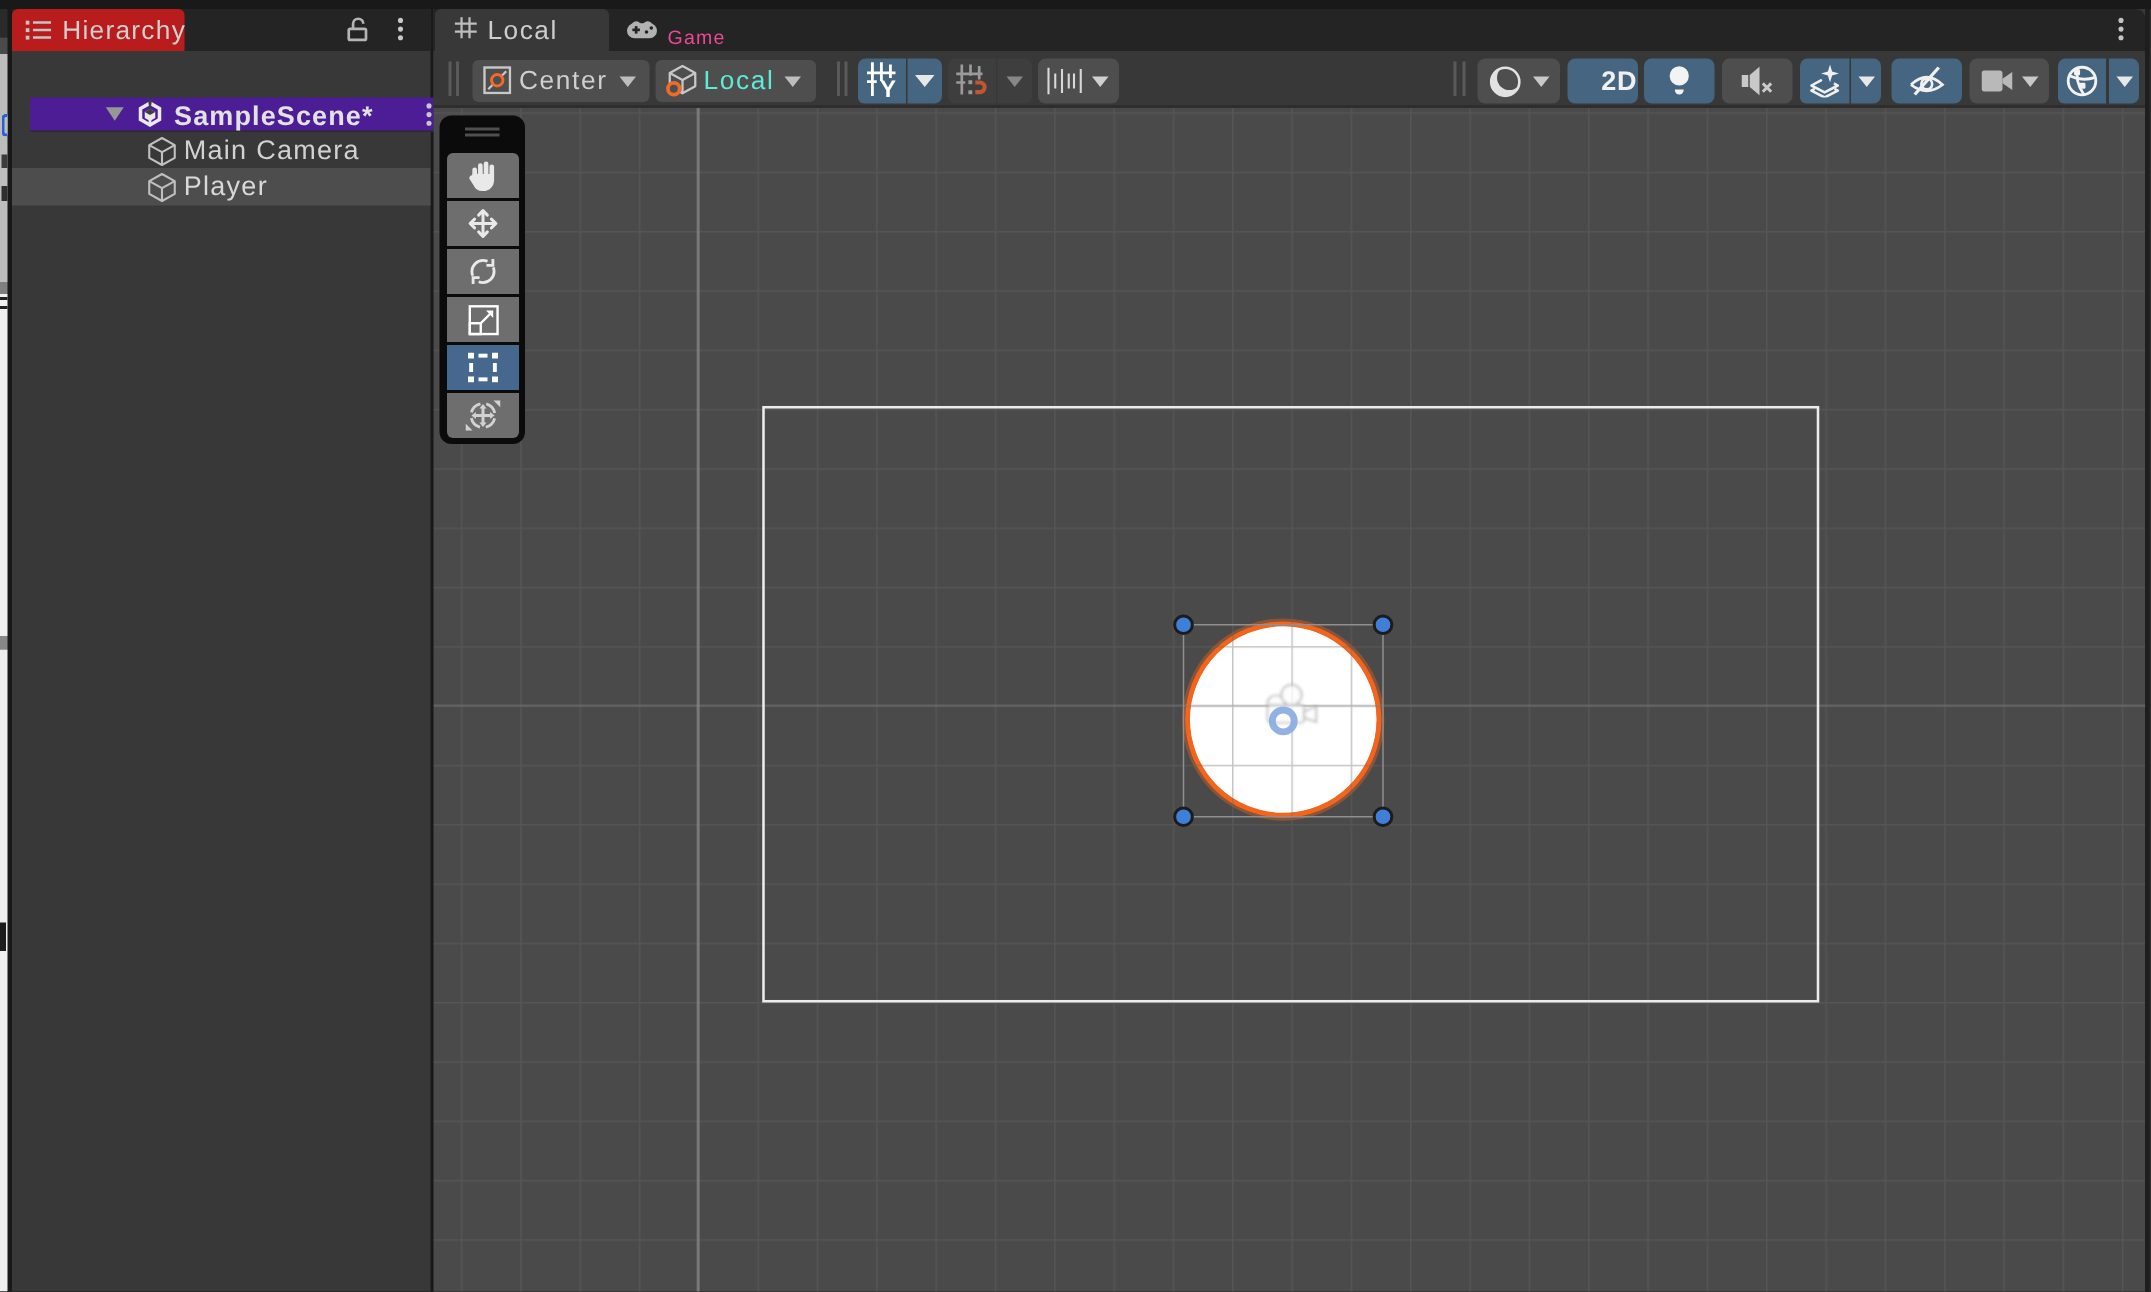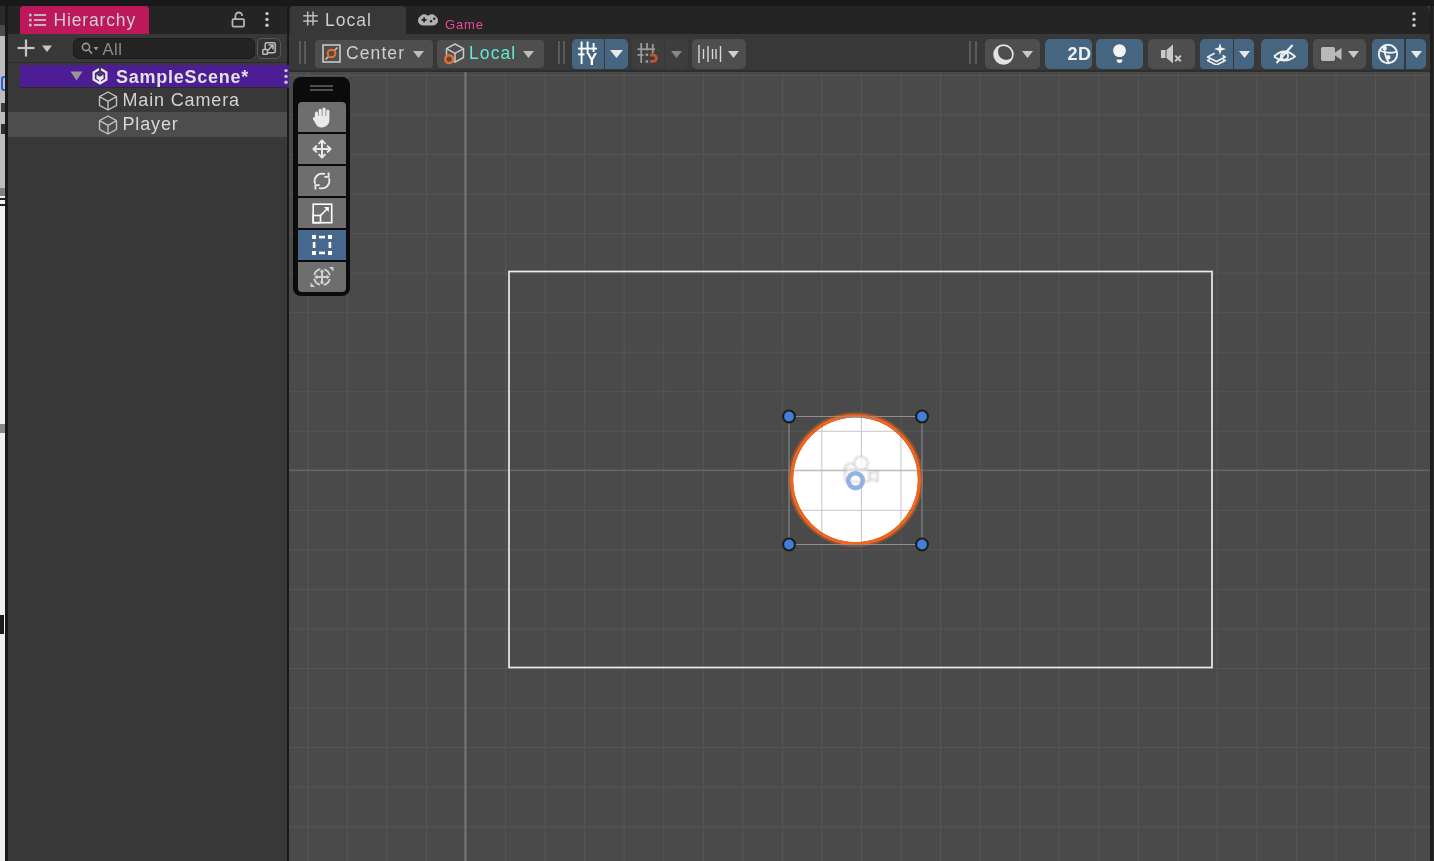--- a/index.html
+++ b/index.html
@@ -22,21 +22,21 @@
   <div class="seg" style="left:0;top:196px;width:5px;height:228px;background:#f1f1f1"></div>
   <div class="seg" style="left:0;top:197.5px;width:5px;height:2px;background:#222"></div>
   <div class="seg" style="left:0;top:203.5px;width:5px;height:2px;background:#222"></div>
   <div class="seg" style="left:0;top:424px;width:5px;height:9px;background:#888"></div>
   <div class="seg" style="left:0;top:433px;width:5px;height:428px;background:#efefef"></div>
   <div class="seg" style="left:0;top:615px;width:4px;height:19px;background:#1c1c1c"></div>
 
   <div class="abs" id="hier" style="left:8px;top:6px;width:279px;height:855px;background:#383838">
 
     <div class="abs" style="left:0;top:0;width:279px;height:28px;background:#242424">
-      <div class="abs" style="left:12px;top:0;width:129px;height:28px;background:#be185d;border-radius:4px 4px 0 0">
+      <div class="abs" style="left:0;top:0;width:115px;height:28px;background:#b91c1c;border-radius:4px 4px 0 0">
         <svg class="abs" style="left:9px;top:7px" width="18" height="14" viewBox="0 0 18 14">
           <g stroke="#c4c4c4" stroke-width="1.8">
             <line x1="5" y1="2" x2="17" y2="2"></line>
               <line x1="5" y1="7" x2="17" y2="7"></line>
               <line x1="5" y1="12" x2="17" y2="12"></line>
           </g>
           <g fill="#c4c4c4">
               <rect x="0" y="0.8" width="2.6" height="2.6"></rect>
               <rect x="0" y="5.8" width="2.6" height="2.6"></rect>
               <rect x="0" y="10.8" width="2.6" height="2.6"></rect>
@@ -52,46 +52,20 @@
 
       <svg class="abs" style="left:255px;top:5px" width="8" height="17" viewBox="0 0 8 17">
         <g fill="#c8c8c8">
             <circle cx="4" cy="2.6" r="1.7"></circle>
             <circle cx="4" cy="8.4" r="1.7"></circle>
             <circle cx="4" cy="14.2" r="1.7"></circle>
           </g>
       </svg>
     </div>
 
-    <div class="abs" style="left:0;top:28px;width:279px;height:29px;background:#383838;border-bottom:1px solid #2c2c2c;box-sizing:border-box">
-      <svg class="abs" style="left:9px;top:3px" width="44" height="22" viewBox="0 0 44 22">
-        <g stroke="#c6c6c6" stroke-width="2.2">
-            <line x1="9" y1="2.5" x2="9" y2="19.5"></line>
-            <line x1="0.5" y1="11" x2="17.5" y2="11"></line>
-          </g>
-        <path d="M25 8.5 h10 l-5 6.5 z" fill="#c6c6c6"></path>
-      </svg>
-
-      <div class="abs" style="left:64.5px;top:3.5px;width:182px;height:21px;background:#242424;border:1px solid #1b1b1b;border-radius:6px;box-sizing:border-box">
-        <svg class="abs" style="left:7px;top:3px" width="18" height="14" viewBox="0 0 18 14">
-          <circle cx="5" cy="5" r="3.6" fill="none" stroke="#999" stroke-width="1.6"></circle>
-          <line x1="7.8" y1="8" x2="11" y2="11.6" stroke="#999" stroke-width="1.6"></line>
-          <path d="M12.5 5 h5 l-2.5 3.4 z" fill="#999"></path>
-        </svg>
-        <div class="abs" style="left:29px;top:0;height:21px;line-height:21px;font-size:16.5px;letter-spacing:0.6px;color:#8b8b8b">All</div>
-      </div>
-
-      <div class="abs" style="left:249px;top:3.5px;width:23.5px;height:21px;background:#333;border:1.5px solid #585858;border-radius:5px;box-sizing:border-box">
-        <svg class="abs" style="left:3.5px;top:3px" width="14" height="13" viewBox="0 0 14 13">
-          <rect x="3.2" y="0.8" width="10" height="10" rx="1.5" fill="none" stroke="#bdbdbd" stroke-width="1.5"></rect>
-          <rect x="0.8" y="7.6" width="4.6" height="4.6" rx="0.8" fill="#333" stroke="#bdbdbd" stroke-width="1.5"></rect>
-          <path d="M5.6 8.6 L10.6 3.4 M6.6 3 h4.4 v4.4" fill="none" stroke="#bdbdbd" stroke-width="1.5"></path>
-        </svg>
-      </div>
-    </div>
 
     <div class="abs" style="left:12px;top:58.5px;width:330px;height:23.5px;background:#4c1d95;border-bottom:1px solid #2b2b2b;box-sizing:border-box">
       <svg class="abs" style="left:50px;top:6.5px" width="13" height="10" viewBox="0 0 13 10">
           <path d="M0.5 0.5 h12 l-6 9 z" fill="#969696"></path>
         </svg>
 
       <svg class="abs" style="left:70px;top:1.5px" width="20" height="20" viewBox="0 0 24 24">
         <path fill="#e9e9e9" fill-rule="evenodd" d="M12 1.6 L21 6.8 V17.2 L12 22.4 L3 17.2 V6.8 Z M12 4.9 L5.8 8.45 V15.55 L12 19.1 L18.2 15.55 V8.45 Z"></path>
         <path fill="#e9e9e9" d="M12 8 L16.2 10.4 V15.2 L12 17.6 L7.8 15.2 V10.4 Z"></path>
         <path fill="#3e3e3e" d="M12 8 L16.2 10.4 L12 12.8 L7.8 10.4 Z"></path>

